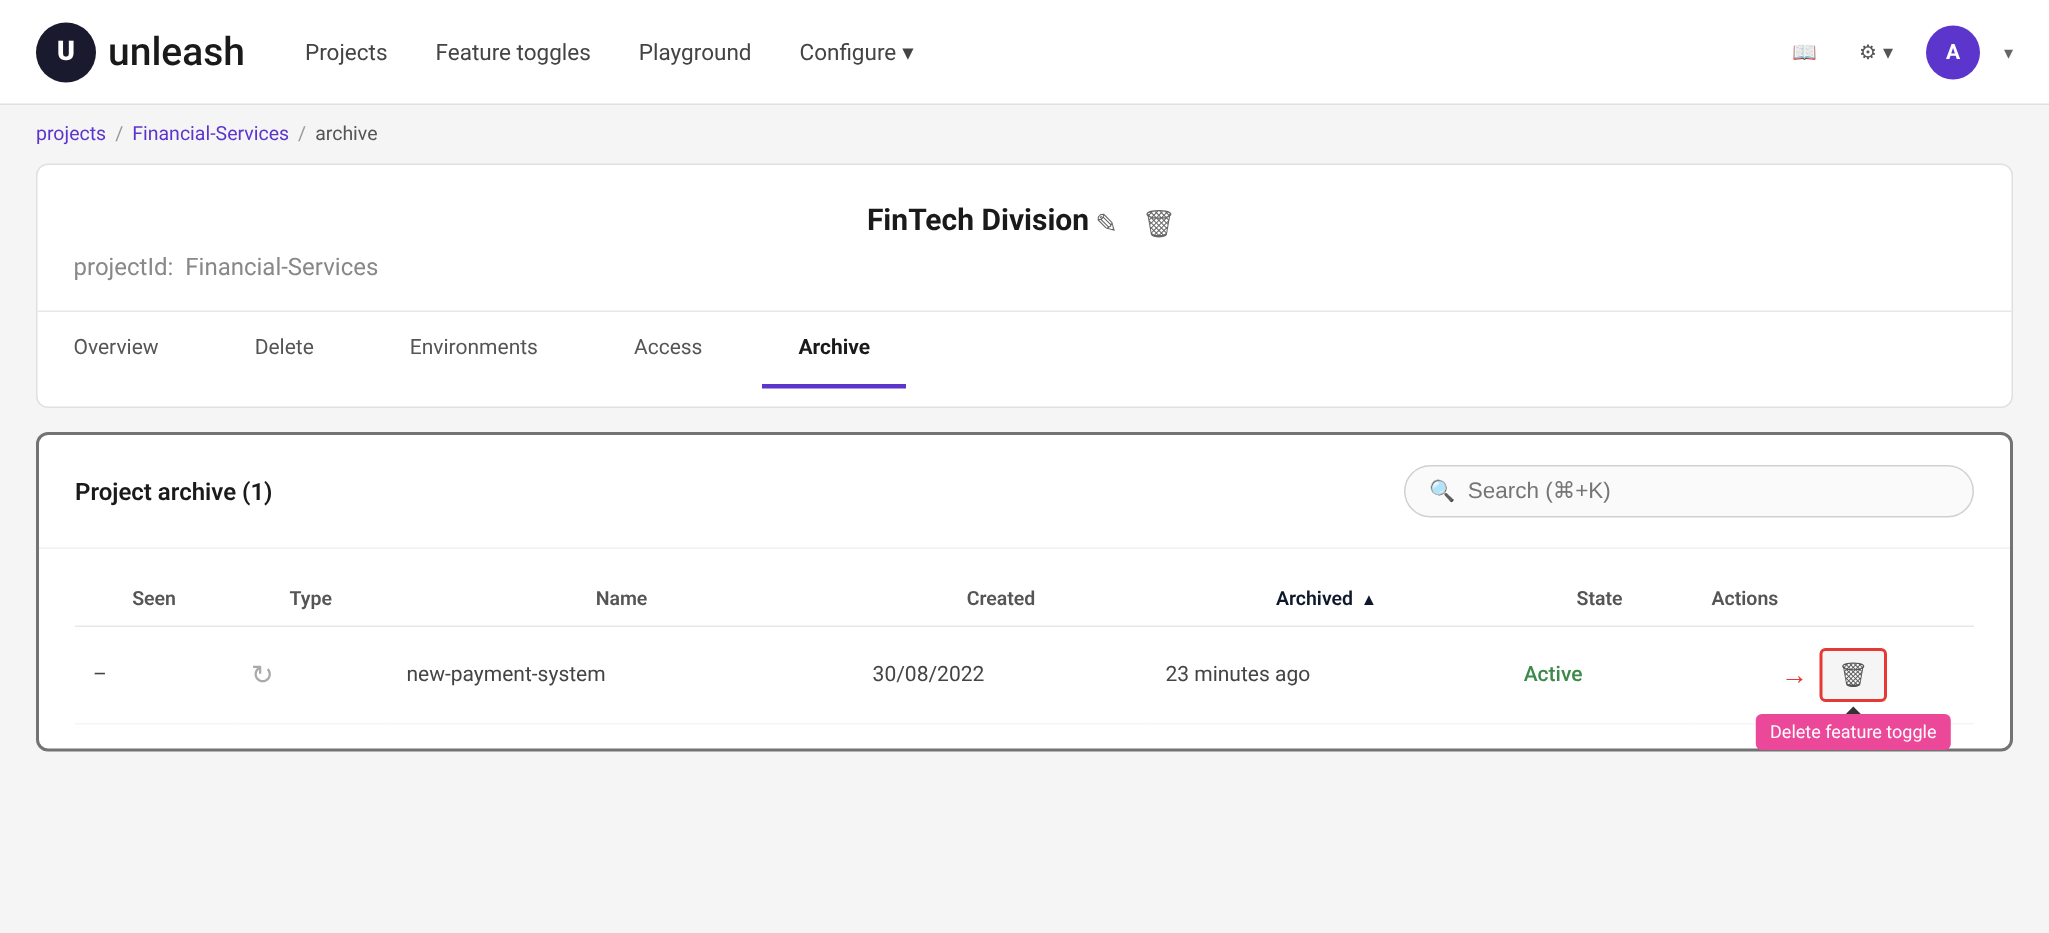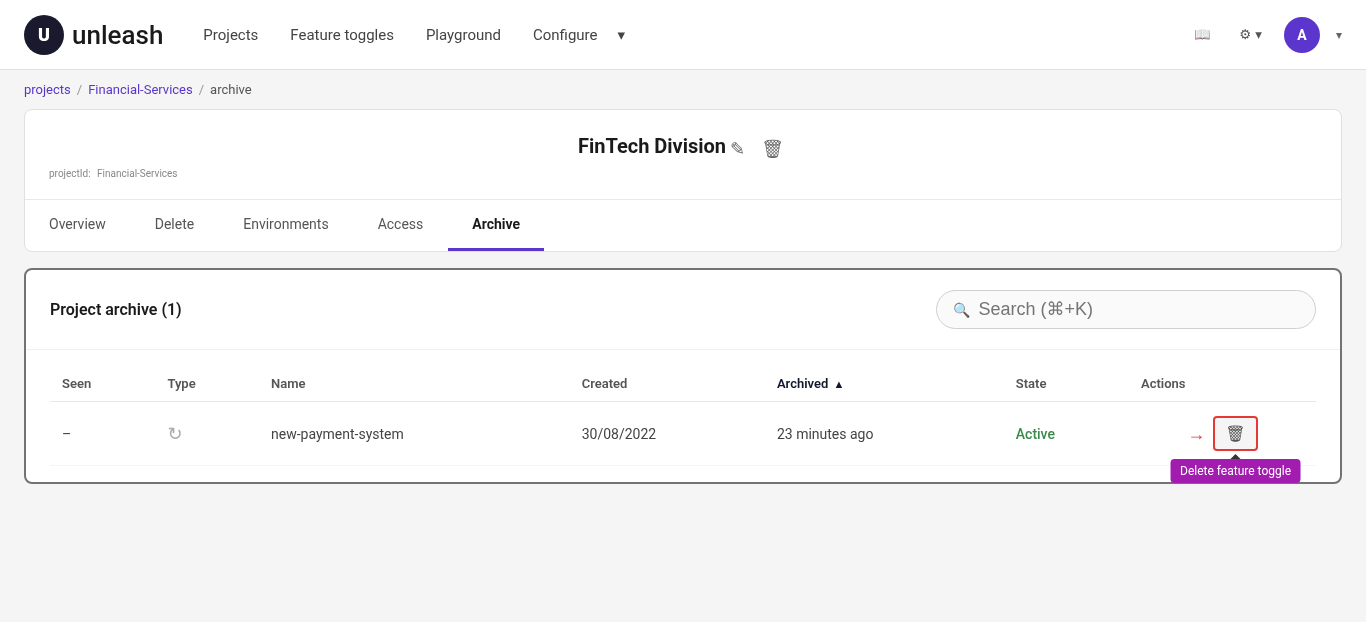--- a/index.html
+++ b/index.html
@@ -46,21 +46,21 @@
     }
     .navbar-link {
       color: #444;
       text-decoration: none;
       font-size: 15px;
       cursor: pointer;
     }
     .configure-link {
       display: flex;
       align-items: center;
-      gap: 20px;
+      gap: 4px;
     }
     .navbar-actions {
       display: flex;
       align-items: center;
       gap: 16px;
       margin-left: auto;
     }
     .icon-btn {
       background: none;
       border: none;
@@ -128,32 +128,32 @@
     .proj-icon-btn {
       background: none;
       border: none;
       cursor: pointer;
       color: #666;
       padding: 4px;
       border-radius: 4px;
       font-size: 18px;
     }
     .project-id {
-      font-size: 10px;
+      font-size: 16px;
       color: #666;
       margin-bottom: 20px;
     }
     .project-id span { color: #888; }
 
     
     .tabs {
       display: flex;
-      gap: 1px;
+      gap: 16px;
       border-top: 1px solid #e8e8e8;
-      margin: 0 -24px;
+      margin: 12px -24px;
     }
     .tab {
       padding: 16px 24px;
       cursor: pointer;
       font-size: 14px;
       color: #555;
       border-bottom: 3px solid transparent;
       transition: color 0.2s;
       text-decoration: none;
     }
@@ -188,36 +188,36 @@
       border: 1px solid #d0d0d0;
       border-radius: 20px;
       padding: 8px 16px;
       width: 380px;
       background: #fafafa;
     }
     .search-box input {
       border: none;
       background: none;
       outline: none;
-      font-size: 18px;
+      font-size: 15px;
       color: #555;
       width: 100%;
     }
     .search-icon { color: #999; font-size: 14px; }
 
     
     .table-container {
       padding: 16px 24px;
     }
     table {
       width: 100%;
       border-collapse: collapse;
     }
     thead th {
-      text-align: left;
+      text-align: center;
       padding: 10px 12px;
       font-size: 13px;
       font-weight: 600;
       color: #555;
       border-bottom: 1px solid #e8e8e8;
     }
     thead th.sorted {
       color: #0f172a;
     }
     .sort-arrow { font-size: 11px; margin-left: 2px; }
@@ -254,21 +254,21 @@
       position: relative;
       display: inline-flex;
       flex-direction: column;
       align-items: center;
     }
     .tooltip {
       position: absolute;
       bottom: -32px;
       left: 50%;
       transform: translateX(-50%);
-      background: #a21caf;
+      background: #ec4899;
       color: #fff;
       font-size: 12px;
       padding: 5px 10px;
       border-radius: 4px;
       white-space: nowrap;
       pointer-events: none;
     }
     .tooltip::before {
       content: '';
       position: absolute;

